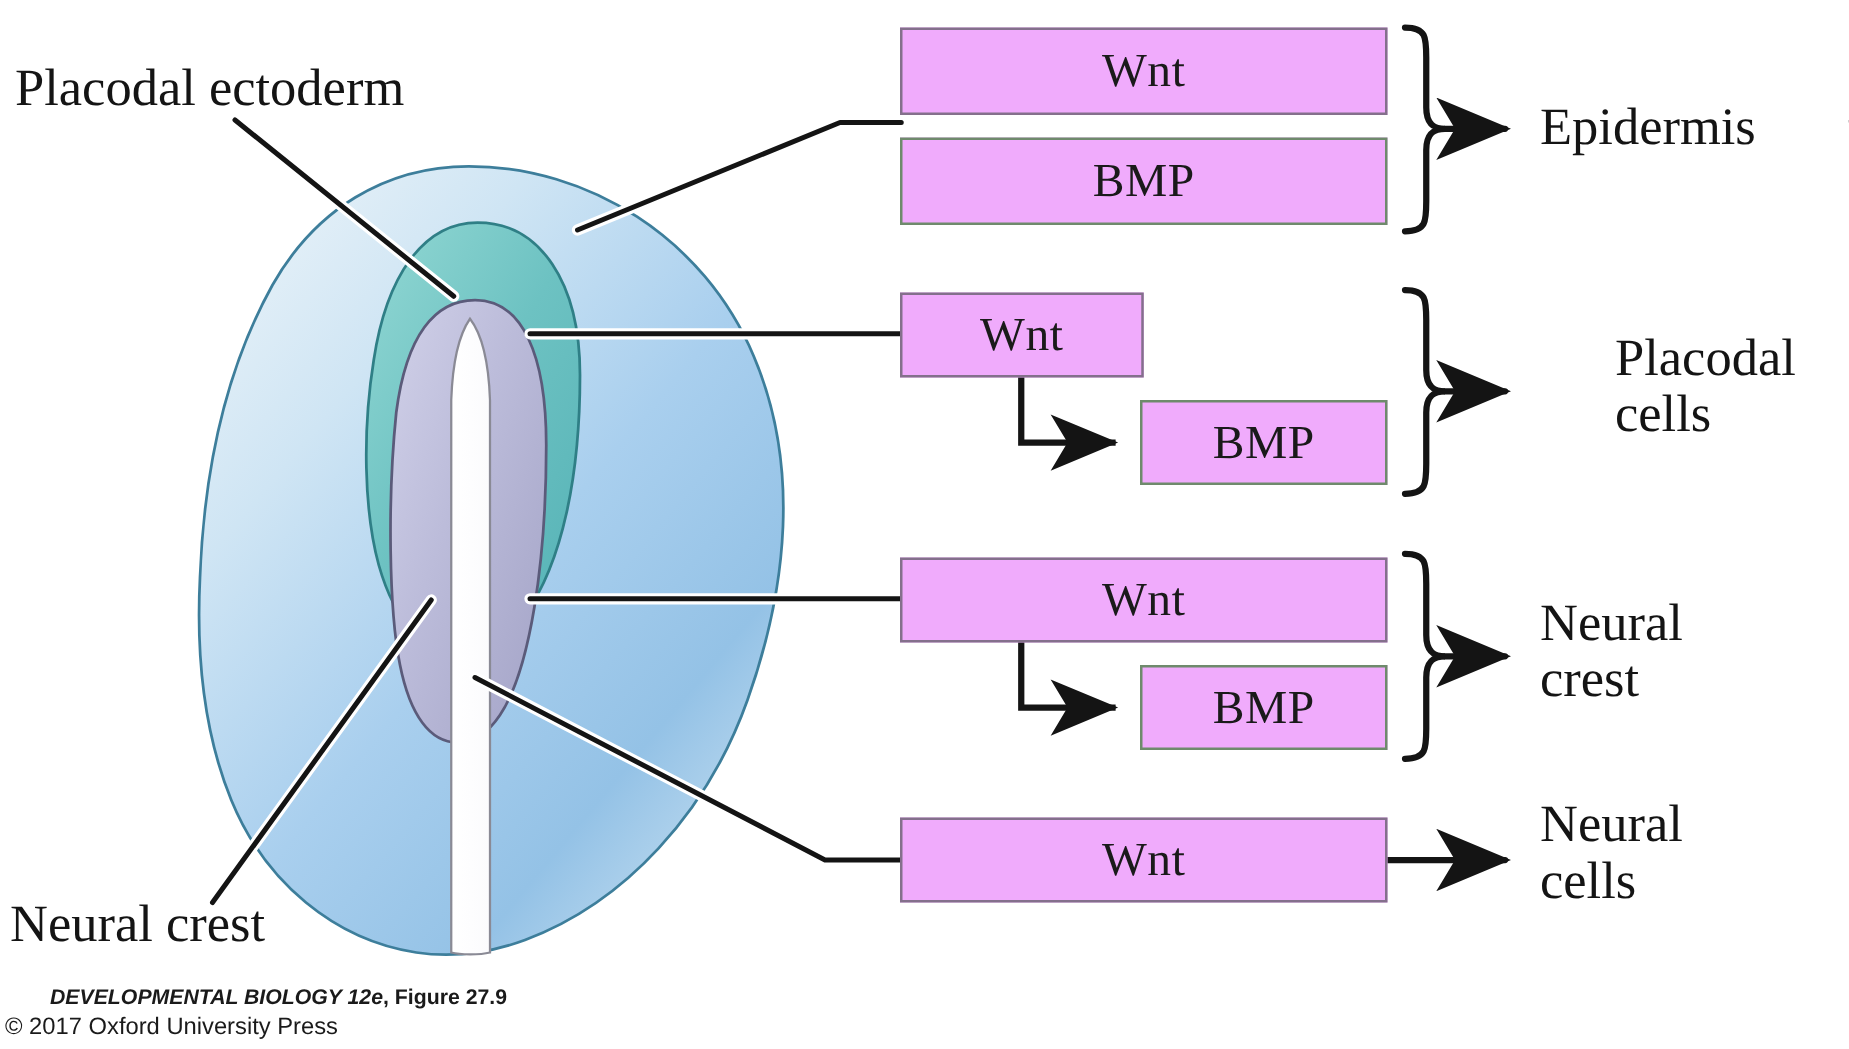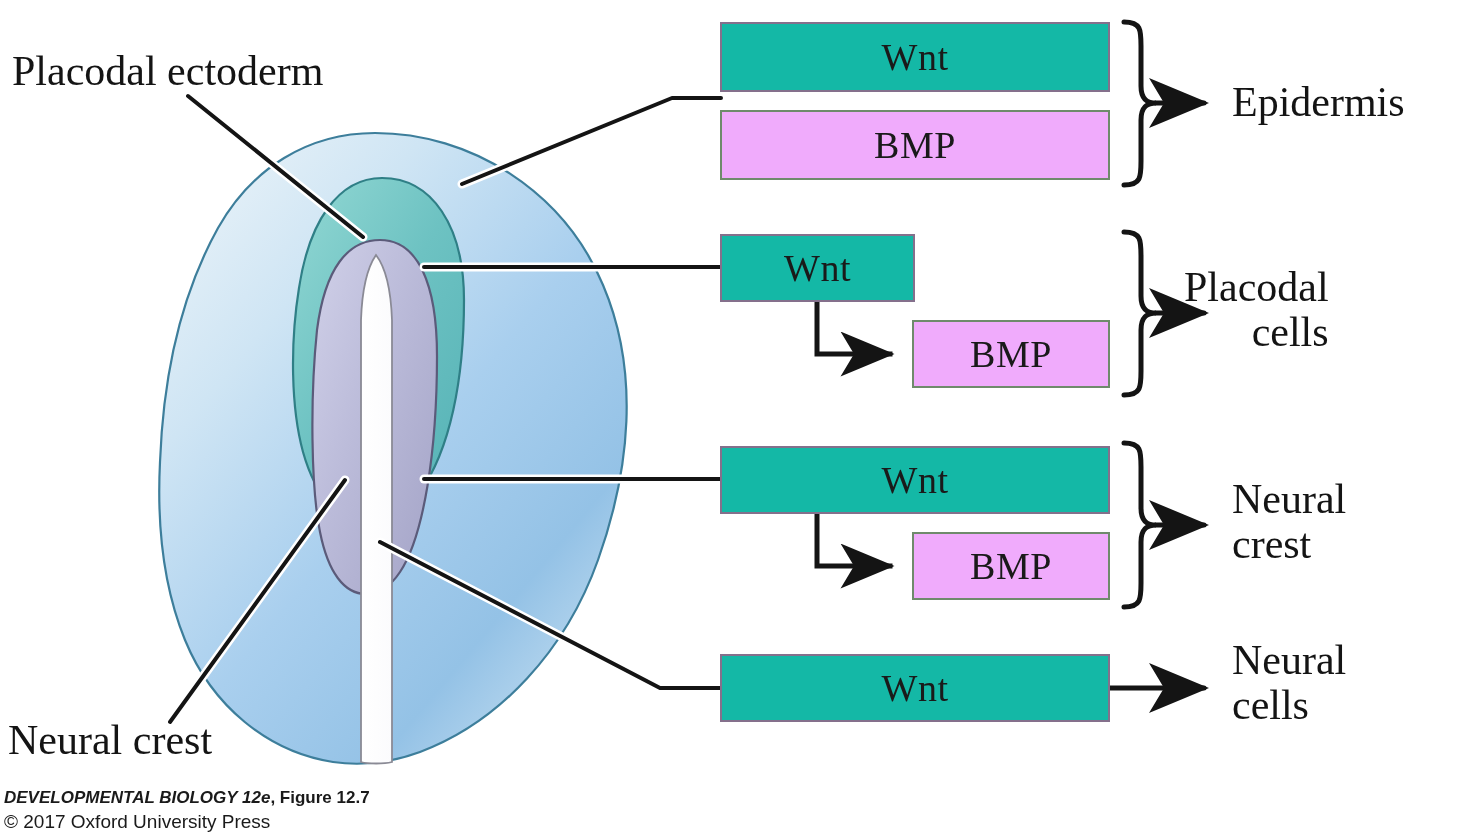--- a/index.html
+++ b/index.html
@@ -23,21 +23,21 @@
     border: 2px solid #7b7b8c;
     display: flex;
     align-items: center;
     justify-content: center;
     font-family: "Liberation Serif", "DejaVu Serif", serif;
     font-size: 38px;
     color: #1a1a1a;
     letter-spacing: 0.5px;
     z-index: 6;
   }
-  .sig-box.wnt  { background: #14b8a6; border-color: #84708c; }
+  .sig-box.wnt  { background: #f0abfc; border-color: #84708c; }
   .sig-box.bmp  { background: #f0abfc; border-color: #6f8a6c; }
 
   
   .out-label {
     position: absolute;
     font-family: "Liberation Serif", "DejaVu Serif", serif;
     font-size: 42px;
     line-height: 1.07;
     color: #141414;
     white-space: pre-line;
@@ -62,20 +62,21 @@
     font-family: "Liberation Sans", "DejaVu Sans", sans-serif;
     color: #1a1a1a;
     z-index: 8;
   }
   .footer .line1 {
     font-size: 17px;
     font-weight: bold;
   }
   .footer .line1 .fig-src {
     font-style: italic;
+    margin-left: 36px;
   }
   .footer .line2 {
     font-size: 19px;
     margin-top: 3px;
   }
 
   
   .credit {
     position: absolute;
     right: 2px;
@@ -249,33 +250,33 @@
   <div class="sig-box wnt" style="left:720px; top:234px; width:195px; height:68px;">Wnt</div>
   <div class="sig-box bmp" style="left:912px; top:320px; width:198px; height:68px;">BMP</div>
 
   <div class="sig-box wnt" style="left:720px; top:446px; width:390px; height:68px;">Wnt</div>
   <div class="sig-box bmp" style="left:912px; top:532px; width:198px; height:68px;">BMP</div>
 
   <div class="sig-box wnt" style="left:720px; top:654px; width:390px; height:68px;">Wnt</div>
 
   <div class="out-label" style="left:1232px; top:80px;">Epidermis</div>
 
-  <div class="out-label" style="left:1184px; top:265px;text-align:right;">Placodal
+  <div class="out-label" style="left:1292px; top:265px;">Placodal
 cells</div>
 
   <div class="out-label" style="left:1232px; top:477px;">Neural
 crest</div>
 
   <div class="out-label" style="left:1232px; top:638px;">Neural
 cells</div>
 
   <div class="callout-label" style="left:12px; top:47px;">Placodal ectoderm</div>
 
   <div class="callout-label" style="left:8px; top:716px;">Neural crest</div>
 
   <div class="footer">
-    <div class="line1"><span class="fig-src">DEVELOPMENTAL BIOLOGY 12e</span><span>, Figure 12.7</span></div>
+    <div class="line1"><span class="fig-src">DEVELOPMENTAL BIOLOGY 12e</span><span>, Figure 27.9</span></div>
     <div class="line2">© 2017 Oxford University Press</div>
   </div>
 
   <div class="credit"><span>After C. L. Patthey et al. 2009. </span><span class="ital">PLOS ONE</span><span> 3: e1625.</span></div>
 
 </div>
 
 </body></html>

